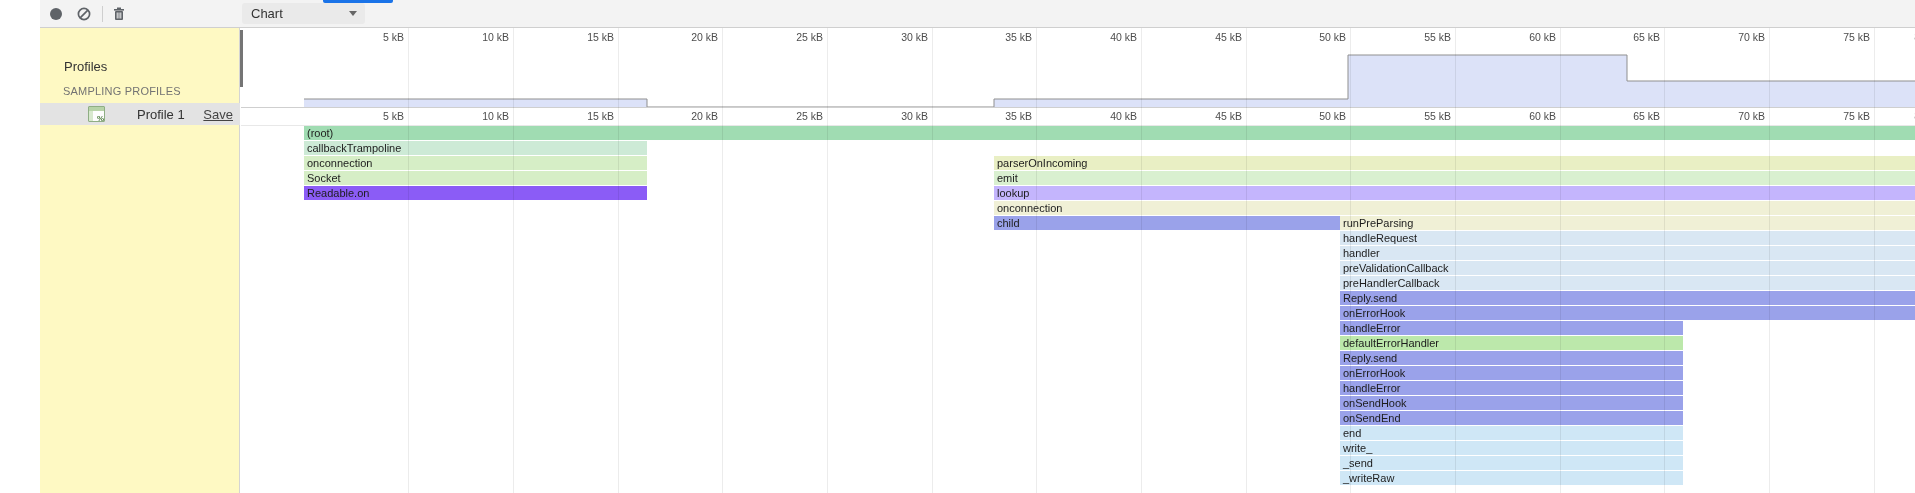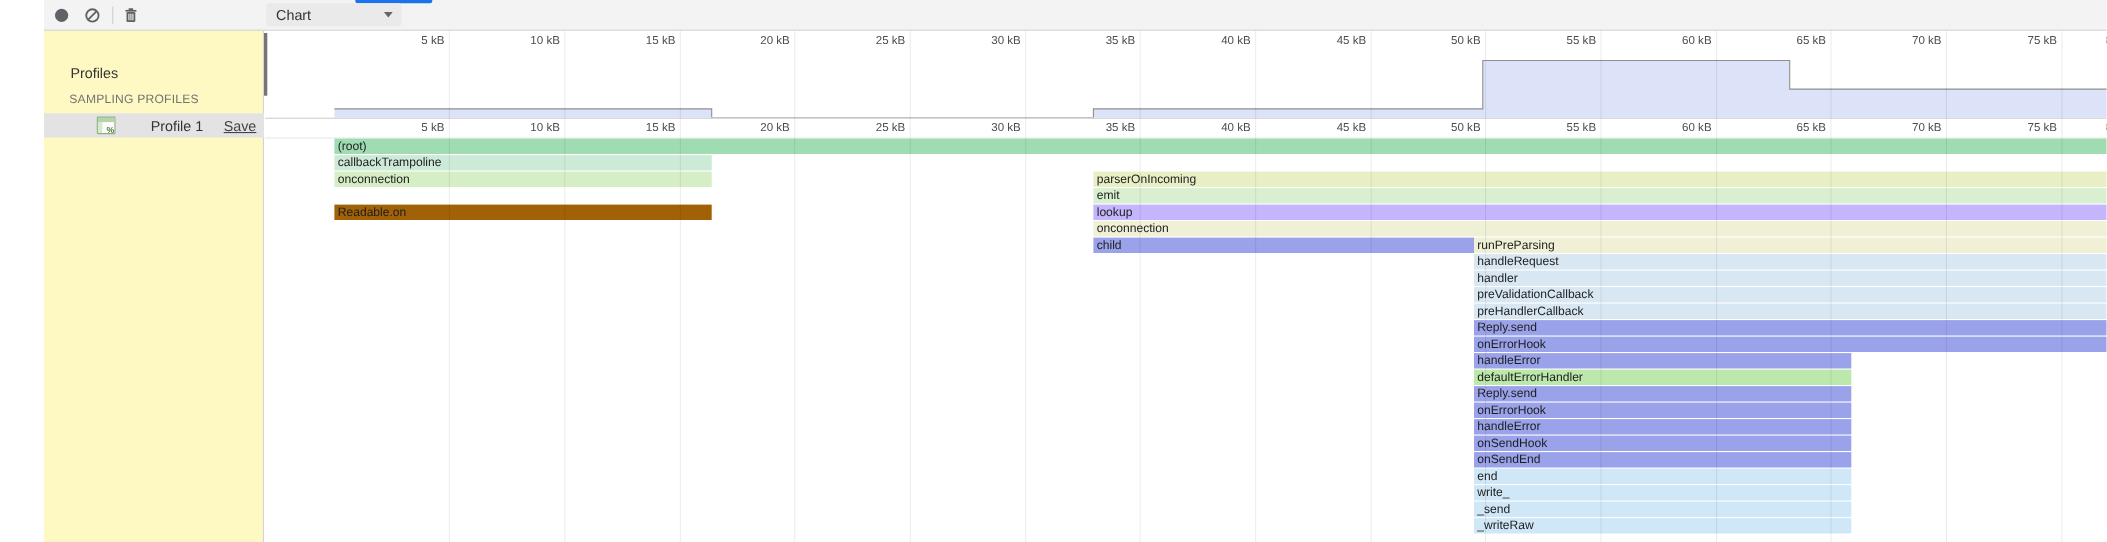--- a/index.html
+++ b/index.html
@@ -157,22 +157,23 @@
       <div class="grid-line" style="left: 1633px;"></div>
       <div class="tick-label" style="left: 1571px; top: 3px;">75 kB</div>
       <div class="tick-label" style="left: 1571px; top: 82px;">75 kB</div>
       <div class="grid-line" style="left: 1704px;"></div>
       <div class="tick-label" style="left: 1642px; top: 3px;">80 kB</div>
       <div class="tick-label" style="left: 1642px; top: 82px;">80 kB</div>
       <div class="flame-bar" style="left: 63px; width: 1641px; top: 98px; background: rgb(160, 220, 178);">(root)</div>
       <div class="flame-bar" style="left: 63px; width: 343px; top: 113px; background: rgb(205, 234, 214);">callbackTrampoline</div>
       <div class="flame-bar" style="left: 63px; width: 343px; top: 128px; background: rgb(214, 238, 198);">onconnection</div>
       <div class="flame-bar" style="left: 753px; width: 951px; top: 128px; background: rgb(233, 239, 196);">parserOnIncoming</div>
+      <div class="flame-bar" style="left: 63px; width: 343px; top: 143px; background: rgb(214, 238, 198);">Socket</div>
       <div class="flame-bar" style="left: 753px; width: 951px; top: 143px; background: rgb(217, 240, 208);">emit</div>
-      <div class="flame-bar" style="left: 63px; width: 343px; top: 158px; background: #a16207;">Readable.on</div>
+      <div class="flame-bar" style="left: 63px; width: 343px; top: 158px; background: #8b5cf6;">Readable.on</div>
       <div class="flame-bar" style="left: 753px; width: 951px; top: 158px; background: #c4b5fd;">lookup</div>
       <div class="flame-bar" style="left: 753px; width: 951px; top: 173px; background: rgb(240, 240, 214);">onconnection</div>
       <div class="flame-bar" style="left: 753px; width: 346px; top: 188px; background: rgb(154, 162, 234);">child</div>
       <div class="flame-bar" style="left: 1099px; width: 605px; top: 188px; background: rgb(240, 240, 214);">runPreParsing</div>
       <div class="flame-bar" style="left: 1099px; width: 605px; top: 203px; background: rgb(217, 231, 243);">handleRequest</div>
       <div class="flame-bar" style="left: 1099px; width: 605px; top: 218px; background: rgb(217, 231, 243);">handler</div>
       <div class="flame-bar" style="left: 1099px; width: 605px; top: 233px; background: rgb(217, 231, 243);">preValidationCallback</div>
       <div class="flame-bar" style="left: 1099px; width: 605px; top: 248px; background: rgb(217, 231, 243);">preHandlerCallback</div>
       <div class="flame-bar" style="left: 1099px; width: 605px; top: 263px; background: rgb(154, 162, 234);">Reply.send</div>
       <div class="flame-bar" style="left: 1099px; width: 605px; top: 278px; background: rgb(154, 162, 234);">onErrorHook</div>

